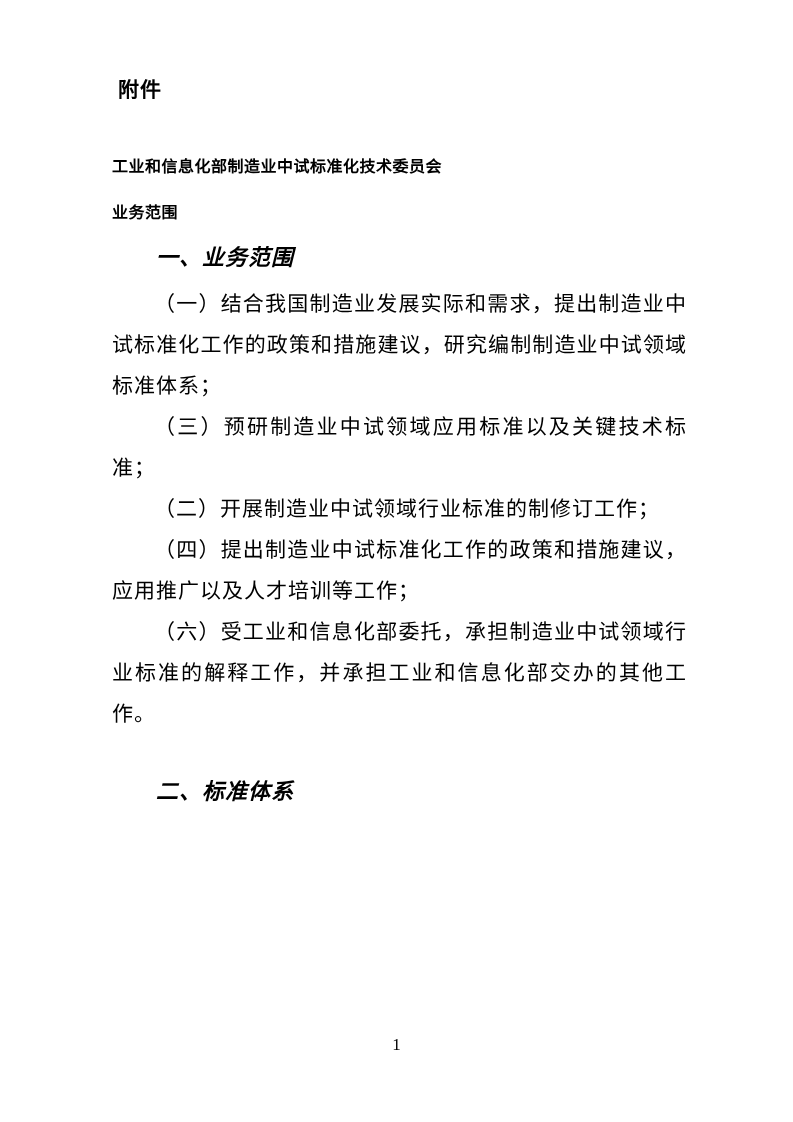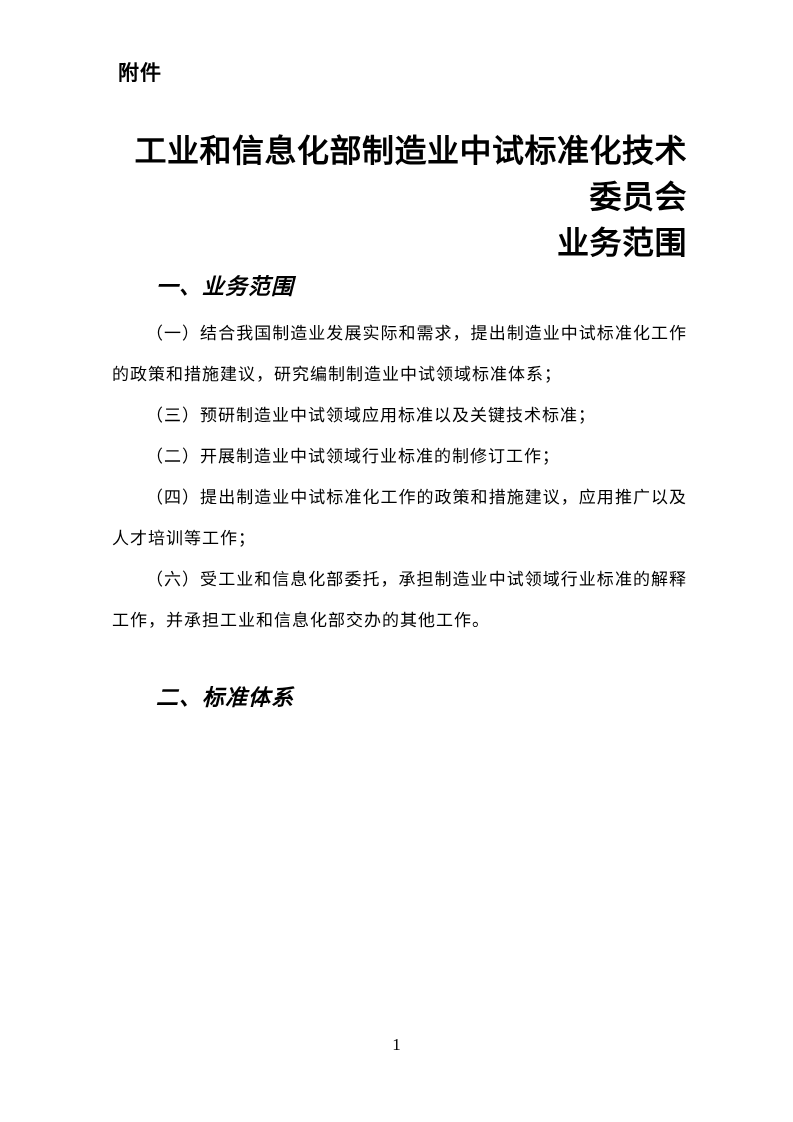--- a/index.html
+++ b/index.html
@@ -14,55 +14,55 @@
     background: #ffffff;
     color: #000000;
     overflow: hidden;
     font-family: "Liberation Serif", "DejaVu Serif", serif;
   }
   .content {
     position: absolute;
     top: 0;
     left: 112px;
     width: 575px;
-    padding-top: 60px;
+    padding-top: 77px;
   }
   .attachment {
     font-family: "Liberation Sans", "DejaVu Sans", sans-serif;
     font-weight: bold;
     font-size: 21px;
     line-height: 26px;
     margin-left: 6px;
     letter-spacing: 1px;
   }
   .doc-title {
     margin-top: 42px;
-    text-align: right;
-    font-family: Liberation Sans, sans-serif;
+    text-align: left;
+    font-family: Liberation Mono, monospace;
     font-weight: bold;
-    font-size: 32px;
+    font-size: 16px;
     line-height: 46px;
     letter-spacing: 0.5px;
   }
   .section-heading {
     font-family: "Liberation Sans", "DejaVu Sans", sans-serif;
     font-weight: bold;
     font-size: 22px;
     line-height: 41px;
     margin: 0 0 6px 0;
     text-indent: 2em;
     letter-spacing: 1px;
     font-style: italic;
   }
   .section-heading.second {
     margin-top: 36px;
   }
   p.body-par {
     margin: 0;
-    font-size: 17px;
+    font-size: 21px;
     line-height: 41px;
     letter-spacing: 1px;
     text-indent: 2em;
     text-align: justify;
     text-justify: inter-character;
   }
   .page-number {
     position: absolute;
     top: 1034px;
     left: 0;

